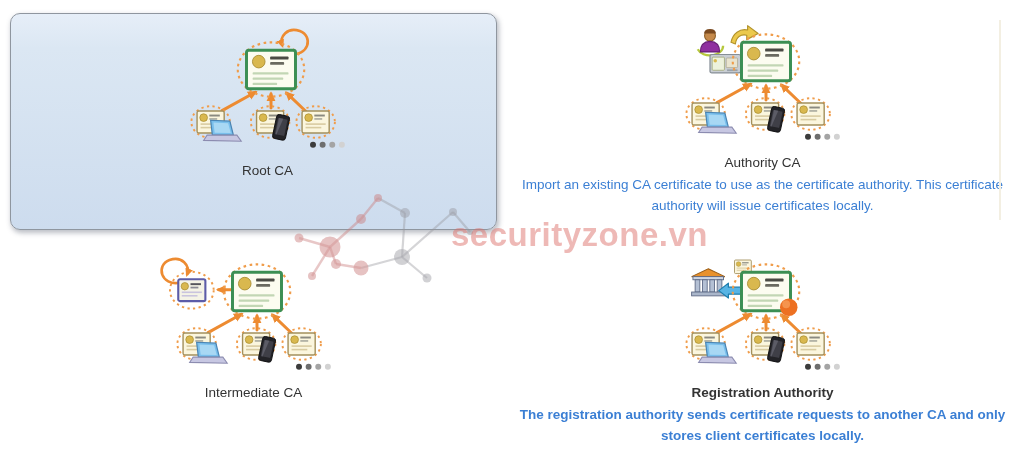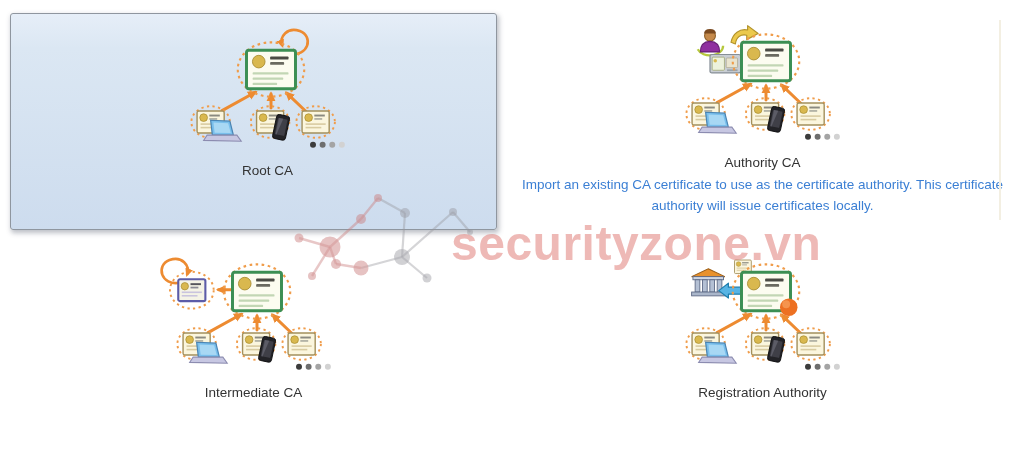--- a/index.html
+++ b/index.html
@@ -1,37 +1,37 @@
 <!DOCTYPE html>
 <html><head>
 <meta charset="utf-8">
 <style>
   html,body{margin:0;padding:0;background:#fff;font-family:"Liberation Sans",sans-serif;}
   .stage{position:relative;width:1024px;height:472px;background:#ffffff;overflow:hidden;}
 
   .card{position:absolute;display:flex;flex-direction:column;align-items:center;box-sizing:border-box;cursor:pointer;}
   .card.selected{
     background:linear-gradient(180deg,#e6eef8 0%,#dbe7f3 16%,#cddcee 100%);
-    border:1.5px solid #8f969f;border-radius:3px;
+    border:1.5px solid #8f969f;border-radius:10px;
     box-shadow:1.5px 2.5px 5px rgba(60,70,90,.35);
     padding-left:28px;
   }
   #card-root{left:10px;top:13px;width:487px;height:217px;padding-top:8px;}
   #card-imported{left:513px;top:4px;width:499px;height:213px;padding-top:10px;}
   #card-intermediate{left:10px;top:236px;width:487px;height:213px;padding-top:8px;}
-  #card-registration{left:513px;top:236px;width:499px;height:213px;padding-top:8px;}
+  #card-registration{left:513px;top:236px;width:499px;height:213px;padding-top:8px;font-weight:bold;}
 
   .diagram{line-height:0;}
   .title{font-size:13.5px;color:#333;margin-top:3px;line-height:17px;}
   .desc{font-size:13.5px;color:#3b7fd4;text-align:center;line-height:21px;margin-top:3px;max-width:468px;}
   .card-right .desc{max-width:486px;}
 
   .watermark-text{
     position:absolute;left:451px;top:216px;z-index:5;pointer-events:none;
-    font-size:48px;font-weight:bold;letter-spacing:.5px;
+    font-size:33px;font-weight:bold;letter-spacing:.5px;
     color:rgba(219,108,102,.48);
   }
   .watermark-net{position:absolute;left:283px;top:186px;z-index:5;pointer-events:none;opacity:.8;}
   .edge-divider{position:absolute;left:999px;top:20px;width:2px;height:200px;background:#f3efe2;}
 </style>
 </head>
 <body>
 
 <svg width="0" height="0" style="position:absolute" aria-hidden="true">
 <defs>
@@ -209,20 +209,21 @@
         <use href="#building" transform="translate(26,14)"></use>
         <use href="#small-cert" transform="translate(74,4) scale(0.62)"></use>
         <use href="#dbl-arrow" transform="translate(56,30)"></use>
         <use href="#fan-arrows"></use>
         <use href="#clients"></use>
         <use href="#ca-center"></use>
         <use href="#orange-ball" transform="translate(136,58)"></use>
       </svg>
     </div>
     <div class="title">Registration Authority</div>
+    <div class="desc">The registration authority sends certificate requests to another CA and only stores client certificates locally.</div>
   </section>
 
   <svg class="watermark-net" width="265" height="118" viewBox="0 0 265 118">
     <g stroke="rgba(203,128,128,.55)" stroke-width="2.4">
       <line x1="95" y1="12" x2="78" y2="33"></line>
       <line x1="78" y1="33" x2="47" y2="61"></line>
       <line x1="47" y1="61" x2="16" y2="52"></line>
       <line x1="47" y1="61" x2="29" y2="90"></line>
       <line x1="47" y1="61" x2="53" y2="78"></line>
       <line x1="53" y1="78" x2="78" y2="82"></line>

